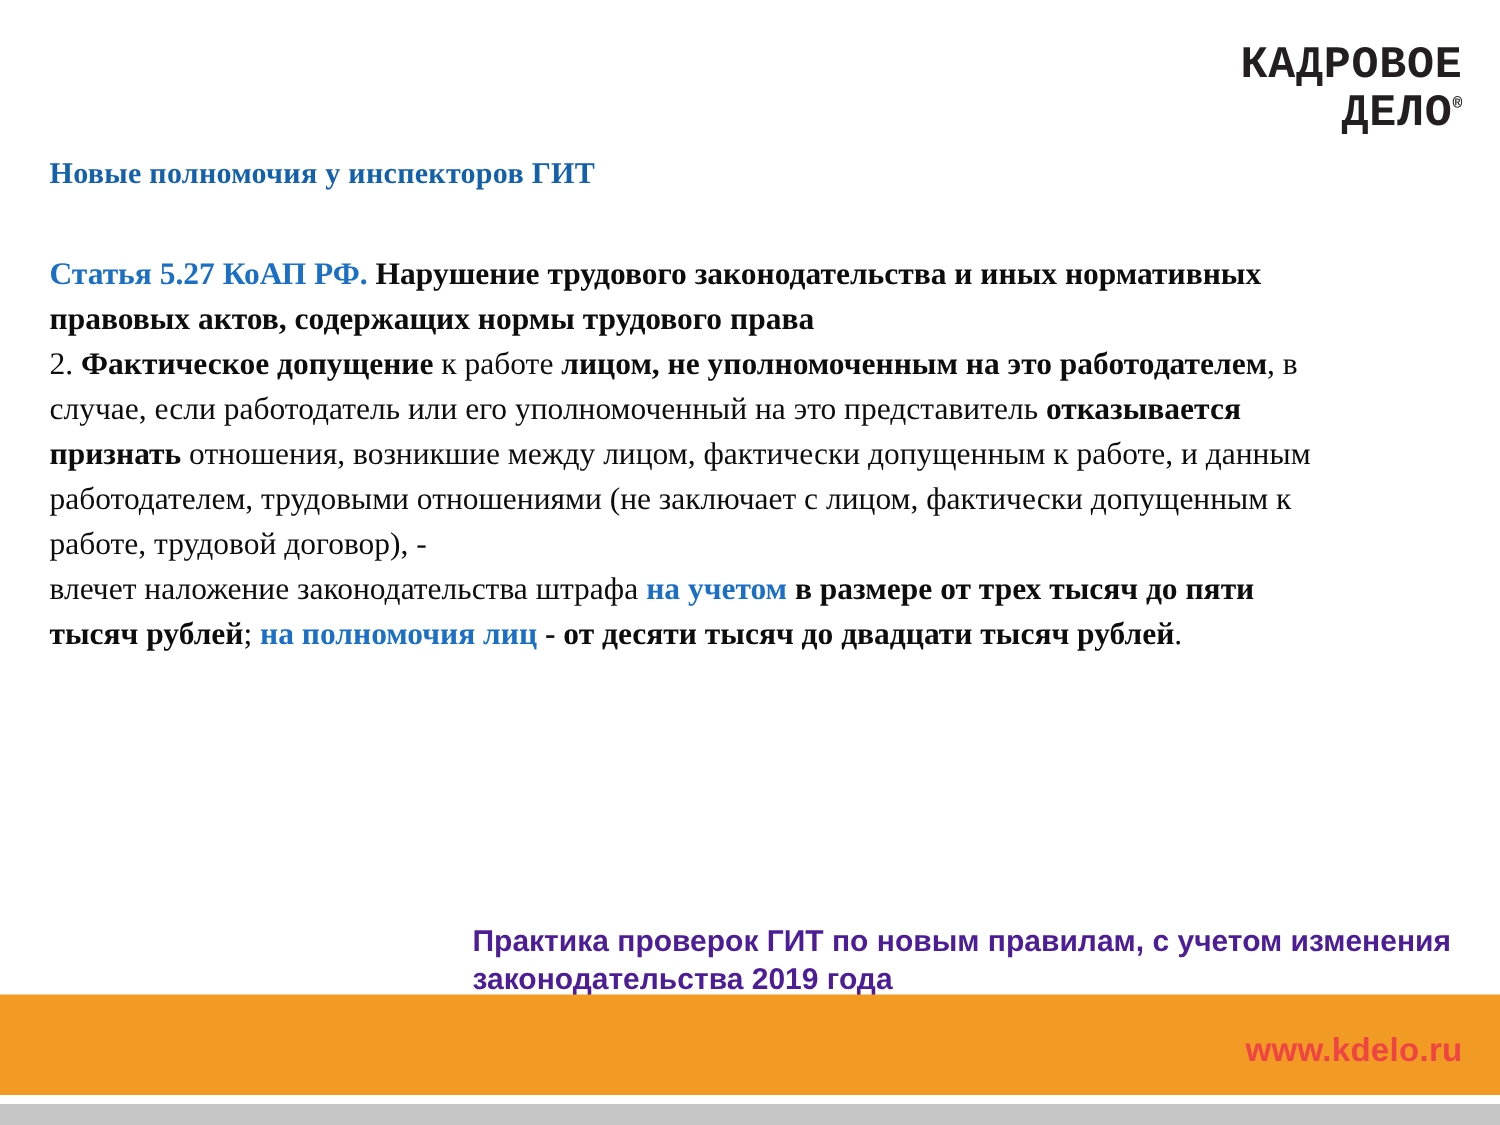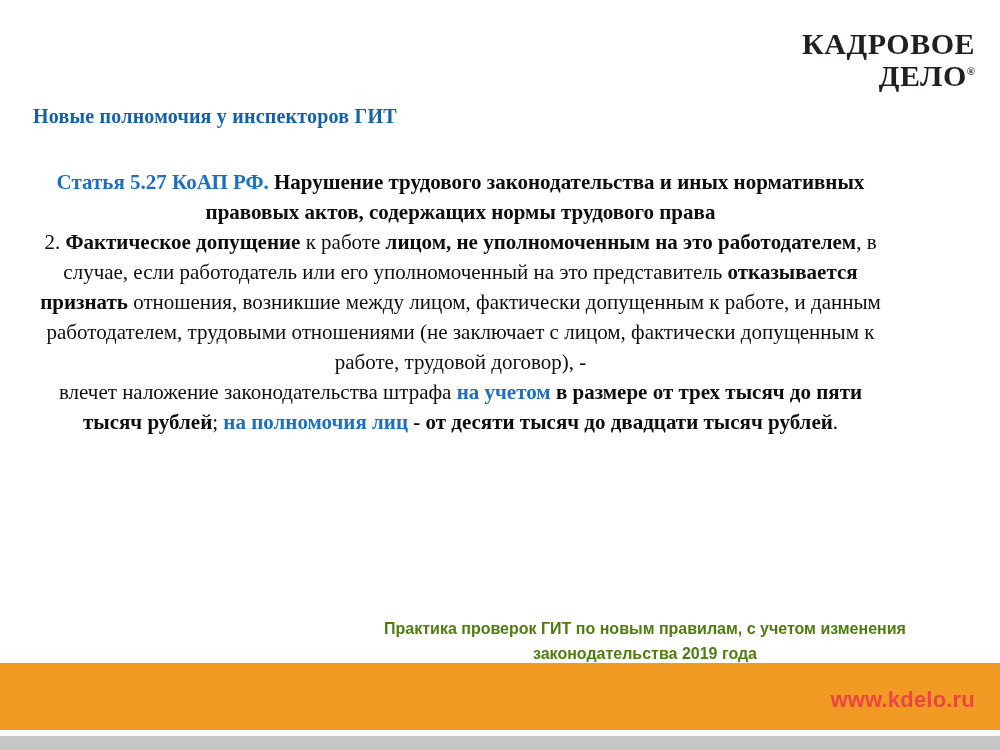--- a/index.html
+++ b/index.html
@@ -15,21 +15,21 @@
     font-family: "Liberation Serif", "DejaVu Serif", serif;
     -webkit-font-smoothing: antialiased;
   }
 
   
   .logo {
     position: absolute;
     right: 25px;
     top: 28px;
     text-align: right;
-    font-family: Liberation Serif, serif;
+    font-family: Liberation Mono, monospace;
     font-weight: bold;
     font-size: 30px;
     line-height: 1.08;
     letter-spacing: 0.5px;
     color: #231f20;
     white-space: nowrap;
   }
   .logo .line2 {
     display: block;
   }
@@ -55,40 +55,40 @@
   
   .body-copy {
     position: absolute;
     left: 33px;
     top: 167px;
     width: 855px;
     font-family: "Liberation Serif", "DejaVu Serif", serif;
     font-size: 21px;
     line-height: 30px;
     color: #0d0d0d;
-    text-align: center;
+    text-align: left;
   }
   .body-copy p {
     margin: 0;
   }
   .b { font-weight: bold; }
   .blue { color: #1b6fc4; font-weight: bold; }
 
   
   .footer-caption {
     position: absolute;
     right: 25px;
     top: 616px;
     width: 660px;
-    text-align: center;
+    text-align: left;
     font-family: "Liberation Sans", "DejaVu Sans", sans-serif;
     font-weight: bold;
-    font-size: 16px;
+    font-size: 20px;
     line-height: 25px;
-    color: #4d7c0f;
+    color: #4c1d95;
   }
   .footer-caption span { display: block; }
 
   
   .orange-band {
     position: absolute;
     left: 0;
     top: 663px;
     width: 1000px;
     height: 67px;

